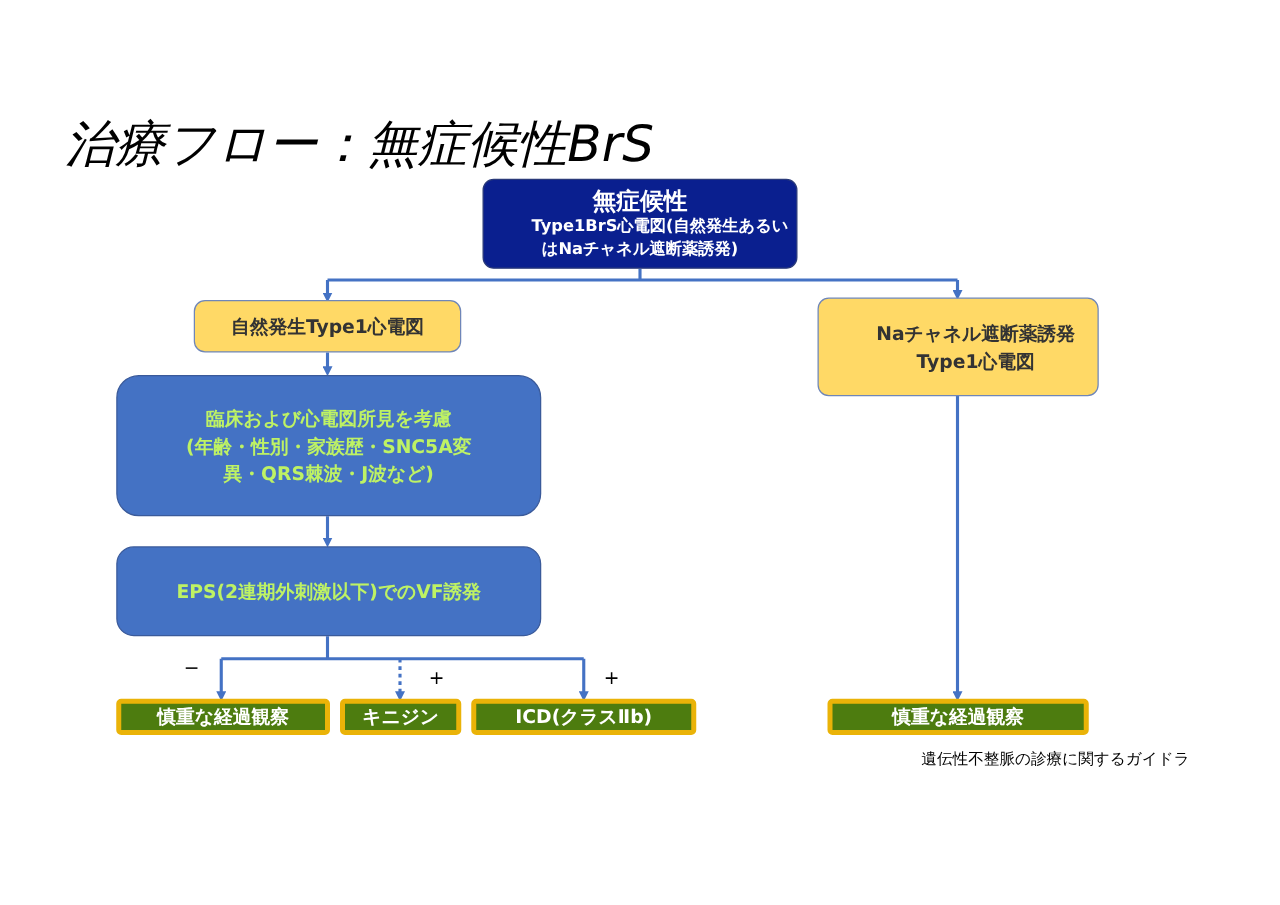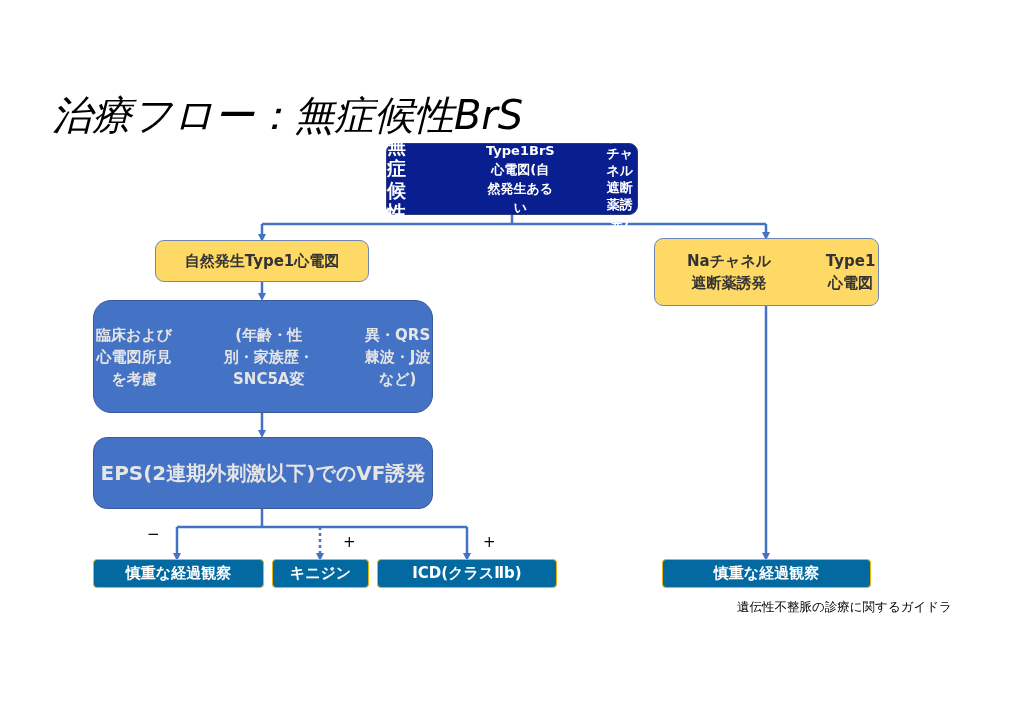--- a/index.html
+++ b/index.html
@@ -1,26 +1,26 @@
 <!DOCTYPE html>
 <html><head>
 <meta charset="utf-8">
 <style>
   html, body { margin:0; padding:0; background:#ffffff; }
   body { width:1024px; height:724px; position:relative; overflow:hidden;
          font-family:"DejaVu Sans","Liberation Sans",sans-serif; }
   .title { position:absolute; left:52px; top:88px; font-size:40px; color:#000;
            font-family:"DejaVu Sans","Liberation Sans",sans-serif; letter-spacing:0px; white-space:nowrap;font-style:italic; }
-  .box { position:absolute; box-sizing:border-box; display:flex; flex-direction:row;
+  .box { position:absolute; box-sizing:border-box; display:flex; flex-direction:column;
          align-items:center; justify-content:center; text-align:center; font-weight:bold;
-         border-radius:9px;gap:48px; }
+         border-radius:9px; }
   .navy { background:#0a1f8f; color:#fff; border:1px solid #2a3a7a; }
   .yellow { background:#ffd966; color:#333; border:1.5px solid #6f86b8; }
-  .blue { background:#4472c4; color:#e5e5e5; border:1px solid #3a5a9a; border-radius:12px; }
-  .blue-small { background:#0369a1; color:#fff; border:1px solid #eab308; border-radius:4px; }
+  .blue { background:#4472c4; color:#bef264; border:1px solid #3a5a9a; border-radius:12px; }
+  .blue-small { background:#4d7c0f; color:#fff; border:4px solid #eab308; border-radius:4px; }
   .line { display:block; }
   svg.connectors { position:absolute; left:0; top:0; }
   .sign { position:absolute; font-size:15px; color:#000; }
   .ref { position:absolute; left:737px; top:598px; font-size:12.5px; color:#000; line-height:17px; }
 </style>
 </head>
 <body>
 
 <div class="title">治療フロー：無症候性BrS</div>
 
@@ -52,33 +52,33 @@
 <div class="box navy" style="left:386px; top:143px; width:252px; height:72px;">
   <span class="line" style="font-size:19px; line-height:22px;">無症候性</span>
   <span class="line" style="font-size:13px; line-height:19px;margin-left:32px;">Type1BrS心電図(自然発生あるい</span>
   <span class="line" style="font-size:13px; line-height:17px;">はNaチャネル遮断薬誘発)</span>
 </div>
 
 <div class="box yellow" style="left:155px; top:240px; width:214px; height:42px;">
   <span class="line" style="font-size:15px;">自然発生Type1心電図</span>
 </div>
 
-<div class="box yellow" style="left:654px; top:238px; width:225px; height:68px;padding-left:28px;">
+<div class="box yellow" style="left:654px; top:238px; width:225px; height:79px;padding-left:28px;">
   <span class="line" style="font-size:15px; line-height:22px;">Naチャネル遮断薬誘発</span>
   <span class="line" style="font-size:15px; line-height:22px;">Type1心電図</span>
 </div>
 
 <div class="box blue" style="left:93px; top:300px; width:340px; height:113px; border-radius:18px;">
   <span class="line" style="font-size:15px; line-height:22px;">臨床および心電図所見を考慮</span>
   <span class="line" style="font-size:15px; line-height:22px;">(年齢・性別・家族歴・SNC5A変</span>
   <span class="line" style="font-size:15px; line-height:22px;">異・QRS棘波・J波など)</span>
 </div>
 
 <div class="box blue" style="left:93px; top:437px; width:340px; height:72px; border-radius:14px;">
-  <span class="line" style="font-size:20px;">EPS(2連期外刺激以下)でのVF誘発</span>
+  <span class="line" style="font-size:15px;">EPS(2連期外刺激以下)でのVF誘発</span>
 </div>
 
 <span class="sign" style="left:147px; top:525px;">−</span>
 <span class="sign" style="left:343px; top:533px;">+</span>
 <span class="sign" style="left:483px; top:533px;">+</span>
 
 <div class="box blue-small" style="left:93px; top:559px; width:171px; height:29px;">
   <span class="line" style="font-size:15px;">慎重な経過観察</span>
 </div>
 

